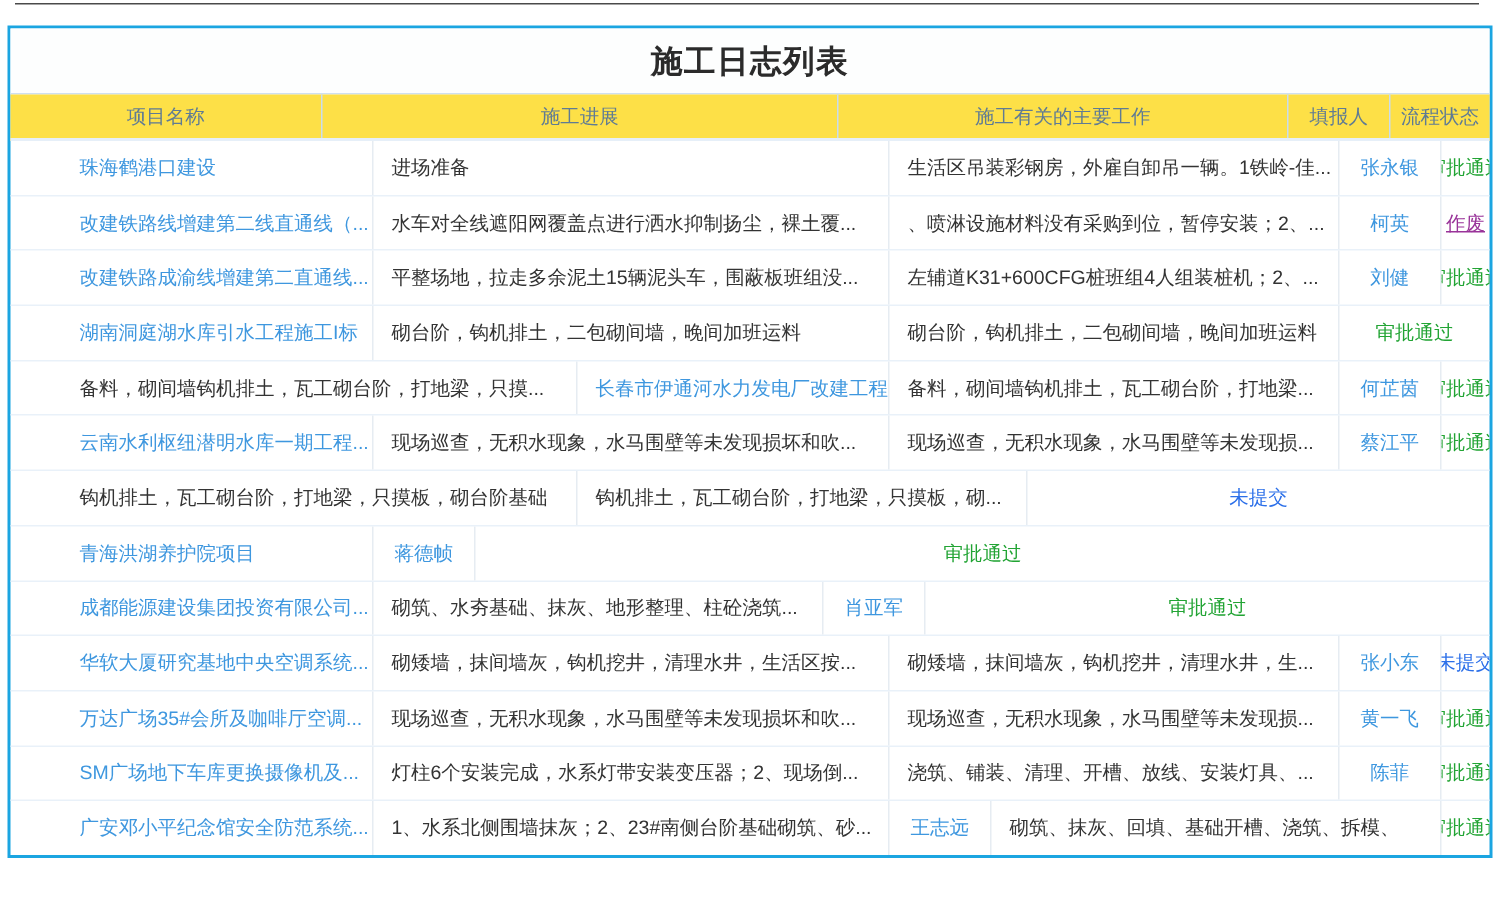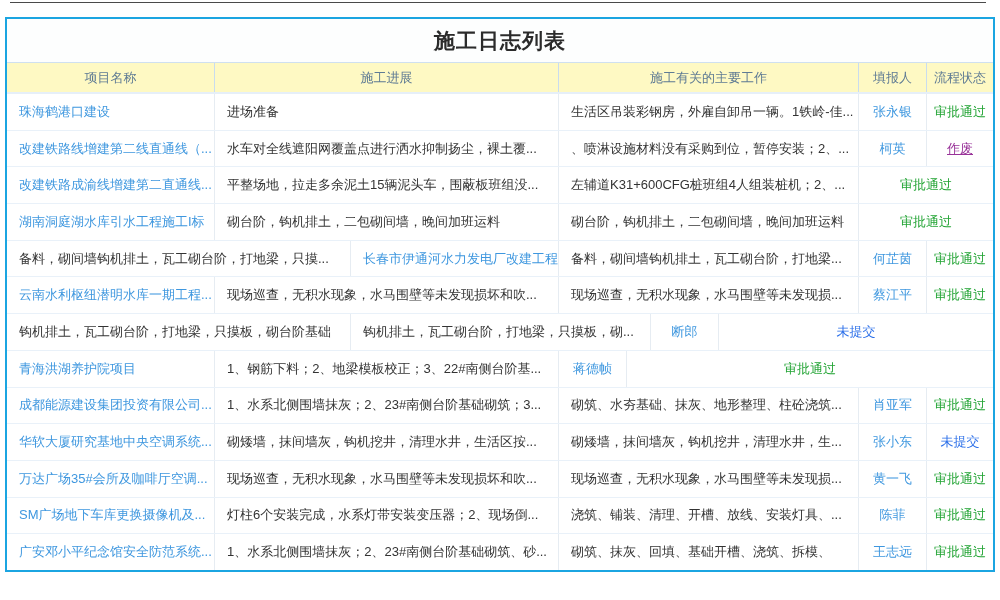--- a/index.html
+++ b/index.html
@@ -16,31 +16,31 @@
     position:absolute; left:5px; top:17px; width:990px; height:555px;
     box-sizing:border-box; border:2px solid #1ba5e1; background:#fff;
     display:flex; flex-direction:column;
   }
   .title-bar {
     height:43px; flex:0 0 43px; display:flex; align-items:center; justify-content:center;
     background:#fdfefe; border-bottom:1px solid #cfe0ef;
   }
   .title-text { font-size:21px; font-weight:bold; color:#2b2b2b; letter-spacing:1px; }
   .hdr {
-    flex:0 0 29px; height:29px; display:flex; background:#fef9c3;
+    flex:0 0 29px; height:29px; display:flex; background:#fde047;
     border-bottom:2px solid #e6eff8;
   }
   .hdr-cell {
     box-sizing:border-box; display:flex; align-items:center; justify-content:center;
     font-size:13px; color:#5f7b94; border-right:1px solid #c9dcee;
     white-space:nowrap; overflow:hidden;
   }
   .hdr-cell:last-child { border-right:none; }
   .rows { flex:1; display:flex; flex-direction:column; }
-  .row { flex:1; display:flex; border-bottom:1px solid #e9f1f9; }
+  .row { flex:1; display:flex; border-bottom:1px solid #e9f1f9;padding-left:34px; }
   .row:last-child { border-bottom:none; }
   .cell {
     box-sizing:border-box; display:flex; align-items:center;
     padding:0 12px; font-size:13px; color:#333;
     white-space:nowrap; overflow:hidden; border-right:1px solid #e6ecf2;
   }
   .cell:last-child { border-right:none; }
   .c1 { width:208px; flex:0 0 208px; }
   .c2 { width:344px; flex:0 0 344px; }
   .c3 { width:300px; flex:0 0 300px; }
@@ -99,20 +99,23 @@
           <span class="st-purple">作废</span>
         </div>
     </div>
 
     <div class="row">
       <div class="cell c1">
           <span class="link">改建铁路成渝线增建第二直通线...</span>
         </div>
       <div class="cell c2">平整场地，拉走多余泥土15辆泥头车，围蔽板班组没...</div>
       <div class="cell c3">左辅道K31+600CFG桩班组4人组装桩机；2、...</div>
+      <div class="cell c4">
+          <span class="link">刘健</span>
+        </div>
       <div class="cell c5">
           <span class="st-green">审批通过</span>
         </div>
     </div>
 
     <div class="row">
       <div class="cell c1">
           <span class="link">湖南洞庭湖水库引水工程施工I标</span>
         </div>
       <div class="cell c2">砌台阶，钩机排土，二包砌间墙，晚间加班运料</div>
@@ -146,46 +149,41 @@
           <span class="link">蔡江平</span>
         </div>
       <div class="cell c5">
           <span class="st-green">审批通过</span>
         </div>
     </div>
 
     <div class="row">
       <div class="cell c2">钩机排土，瓦工砌台阶，打地梁，只摸板，砌台阶基础</div>
       <div class="cell c3">钩机排土，瓦工砌台阶，打地梁，只摸板，砌...</div>
-      <div class="cell c4">
-          <span class="link">断郎</span>
-        </div>
       <div class="cell c5">
           <span class="st-blue">未提交</span>
         </div>
     </div>
 
     <div class="row">
       <div class="cell c1">
           <span class="link">青海洪湖养护院项目</span>
         </div>
-      <div class="cell c2">1、钢筋下料；2、地梁模板校正；3、22#南侧台阶基...</div>
       <div class="cell c4">
           <span class="link">蒋德帧</span>
         </div>
       <div class="cell c5">
           <span class="st-green">审批通过</span>
         </div>
     </div>
 
     <div class="row">
       <div class="cell c1">
           <span class="link">成都能源建设集团投资有限公司...</span>
         </div>
-      <div class="cell c2">1、水系北侧围墙抹灰；2、23#南侧台阶基础砌筑；3...</div>
       <div class="cell c3">砌筑、水夯基础、抹灰、地形整理、柱砼浇筑...</div>
       <div class="cell c4">
           <span class="link">肖亚军</span>
         </div>
       <div class="cell c5">
           <span class="st-green">审批通过</span>
         </div>
     </div>
 
     <div class="row">
@@ -228,23 +226,23 @@
       <div class="cell c5">
           <span class="st-green">审批通过</span>
         </div>
     </div>
 
     <div class="row">
       <div class="cell c1">
           <span class="link">广安邓小平纪念馆安全防范系统...</span>
         </div>
       <div class="cell c2">1、水系北侧围墙抹灰；2、23#南侧台阶基础砌筑、砂...</div>
+      <div class="cell c4">
+          <span class="link">王志远</span>
+        </div>
       <div class="cell c3">砌筑、抹灰、回填、基础开槽、浇筑、拆模、</div>
-      <div class="cell c4">
-          <span class="link">王志远</span>
-        </div>
       <div class="cell c5">
           <span class="st-green">审批通过</span>
         </div>
     </div>
 
   </div>
 </div>
 
 </body></html>

